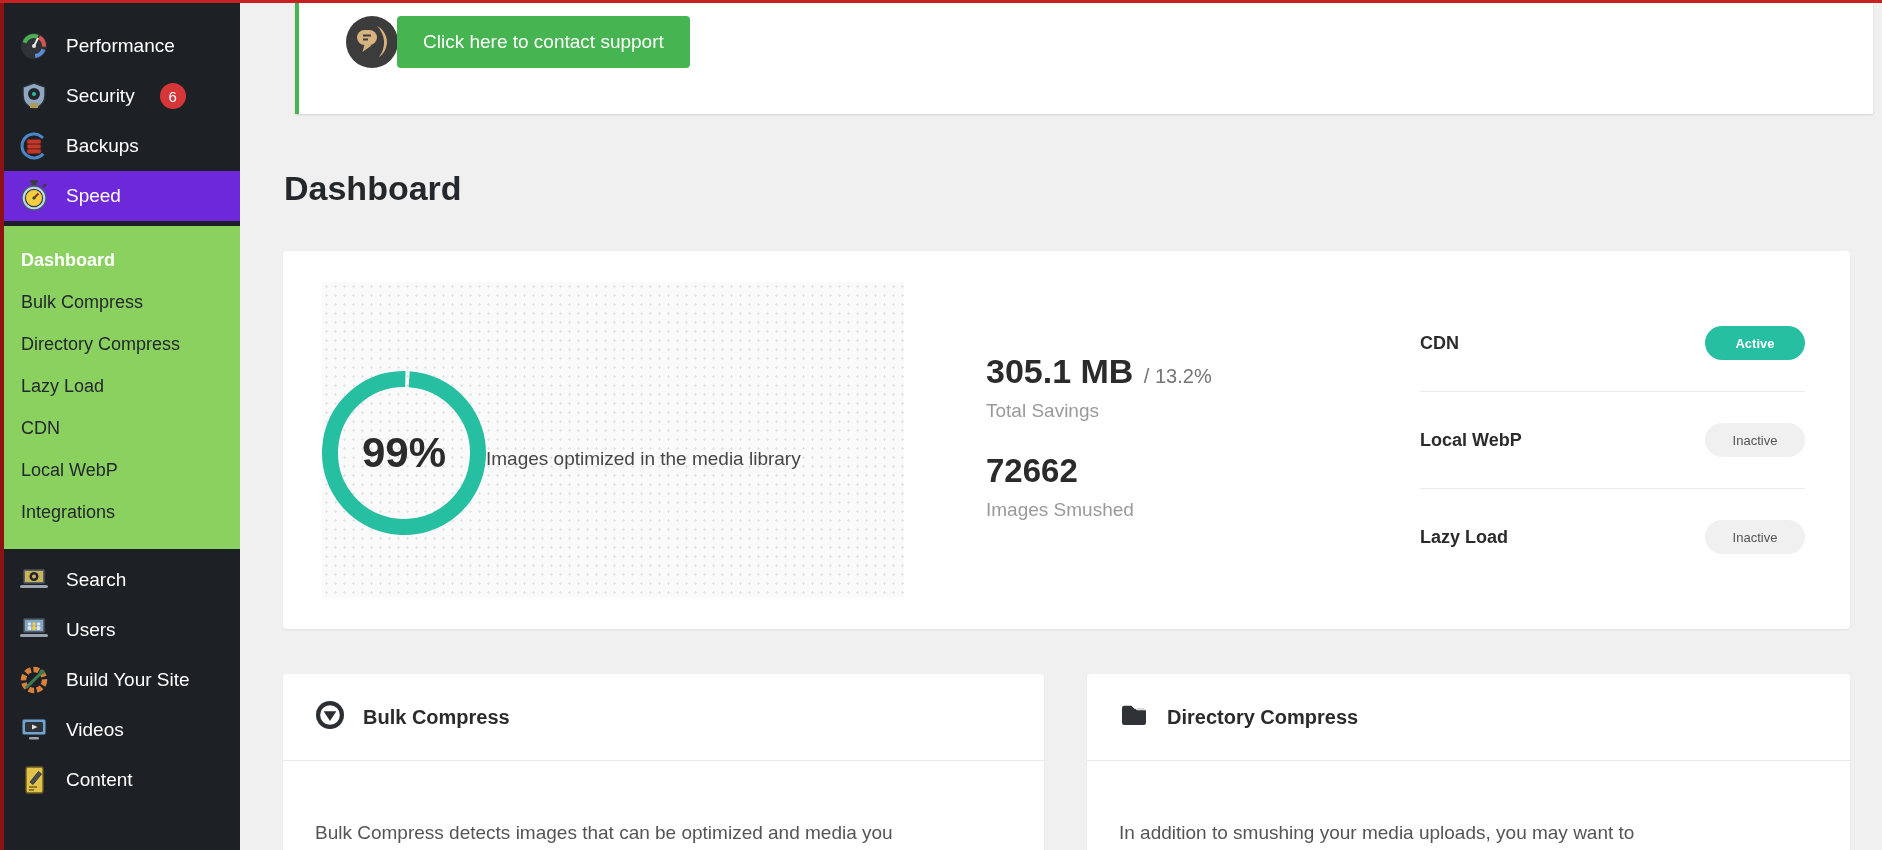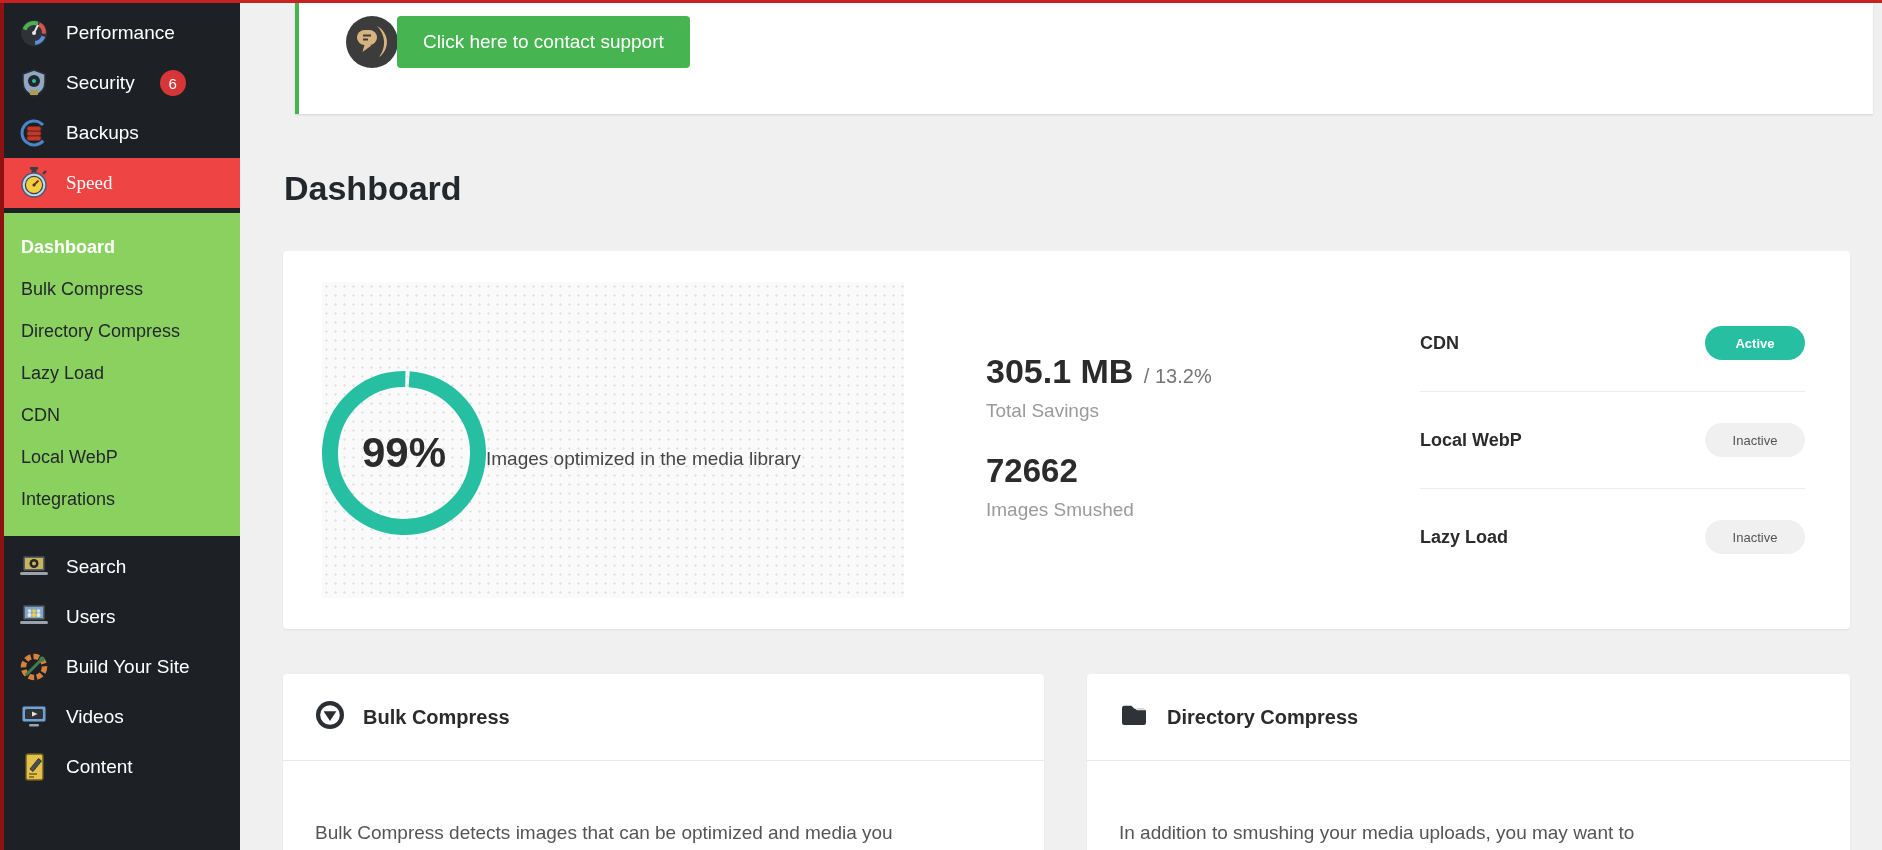--- a/index.html
+++ b/index.html
@@ -6,24 +6,24 @@
   body{
     width:1882px;height:850px;position:relative;overflow:hidden;
     background:#f0f0f1;font-family:"Liberation Sans",sans-serif;
     -webkit-font-smoothing:antialiased;
   }
   
   .top-red{position:absolute;left:0;top:0;width:1882px;height:3px;background:#c62222;z-index:60;}
   .left-red{position:absolute;left:0;top:0;width:4px;height:850px;background:#8e1212;z-index:59;}
 
   
-  .sidebar{position:absolute;left:4px;top:0;width:236px;height:850px;background:#1d2125;z-index:40;padding-top:8px;box-sizing:border-box;}
+  .sidebar{position:absolute;left:4px;top:0;width:236px;height:850px;background:#1d2125;z-index:40;padding-top:21px;box-sizing:border-box;}
   .side-item{height:50px;display:flex;align-items:center;padding-left:13px;gap:15px;color:#ffffff;font-size:19px;cursor:pointer;}
   .side-item .sicon{width:34px;height:34px;flex:0 0 34px;display:flex;align-items:center;justify-content:center;}
-  .side-item.active{background:#ef4444;font-family:Liberation Serif, serif;}
+  .side-item.active{background:#6d28d9;}
   .num-badge{margin-left:10px;background:#d63638;color:#fff;width:26px;height:26px;border-radius:50%;
     display:flex;align-items:center;justify-content:center;font-size:15px;}
   .submenu{background:#8bd160;padding:13px 0 16px 0;margin-top:5px;margin-bottom:6px;}
   .sub-item{height:42px;display:flex;align-items:center;padding-left:17px;font-size:18px;color:#23282d;cursor:pointer;}
   .sub-item.current{color:#ffffff;font-weight:bold;}
 
   
   .banner{position:absolute;left:295px;top:3px;width:1574px;height:111px;background:#ffffff;
     border-left:4px solid #46b450;box-shadow:0 1px 2px rgba(0,0,0,.12);z-index:30;}
   .banner .avatar{position:absolute;left:45px;top:11px;width:56px;height:56px;}

